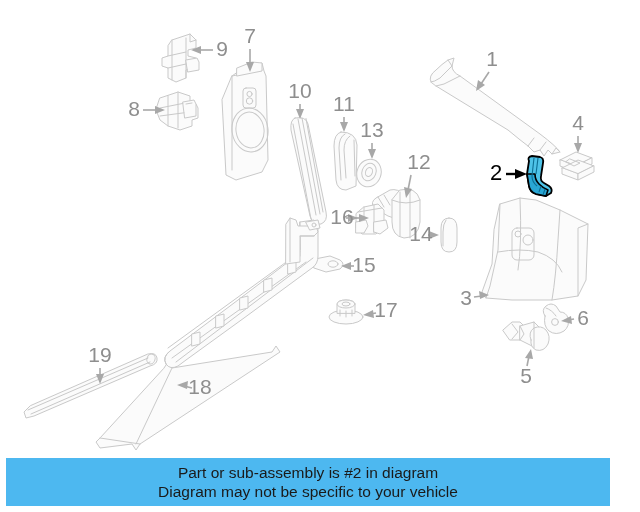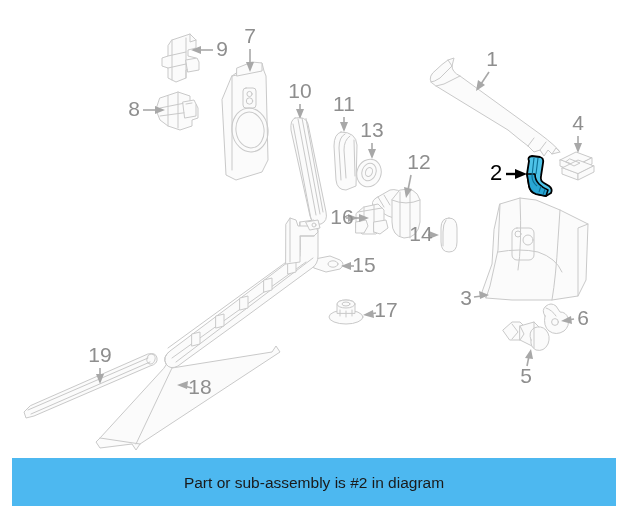--- a/index.html
+++ b/index.html
@@ -76,21 +76,21 @@
     stroke-width: 1.6;
     stroke-linejoin: round;
   }
   .hl-line {
     fill: none;
     stroke: #0d6f94;
     stroke-width: 1.1;
   }
   #notice-banner {
     position: absolute;
-    left: 12px;
+    left: 6px;
     top: 458px;
     width: 604px;
     height: 48px;
     background: #4db8f0;
     display: flex;
     flex-direction: column;
     align-items: center;
     justify-content: center;
     box-sizing: border-box;
   }
@@ -409,15 +409,16 @@
     <text class="callout-label" x="364" y="266" text-anchor="middle">15</text>
     <text class="callout-label" x="342" y="218" text-anchor="middle">16</text>
     <text class="callout-label" x="386" y="311" text-anchor="middle">17</text>
     <text class="callout-label" x="200" y="388" text-anchor="middle">18</text>
     <text class="callout-label" x="100" y="356" text-anchor="middle">19</text>
 
   </svg>
 
   <div id="notice-banner">
     <div class="banner-line">Part or sub-assembly is #2 in diagram</div>
+    <div class="banner-line">Diagram may not be specific to your vehicle</div>
   </div>
 
 </div>
 
 </body></html>

